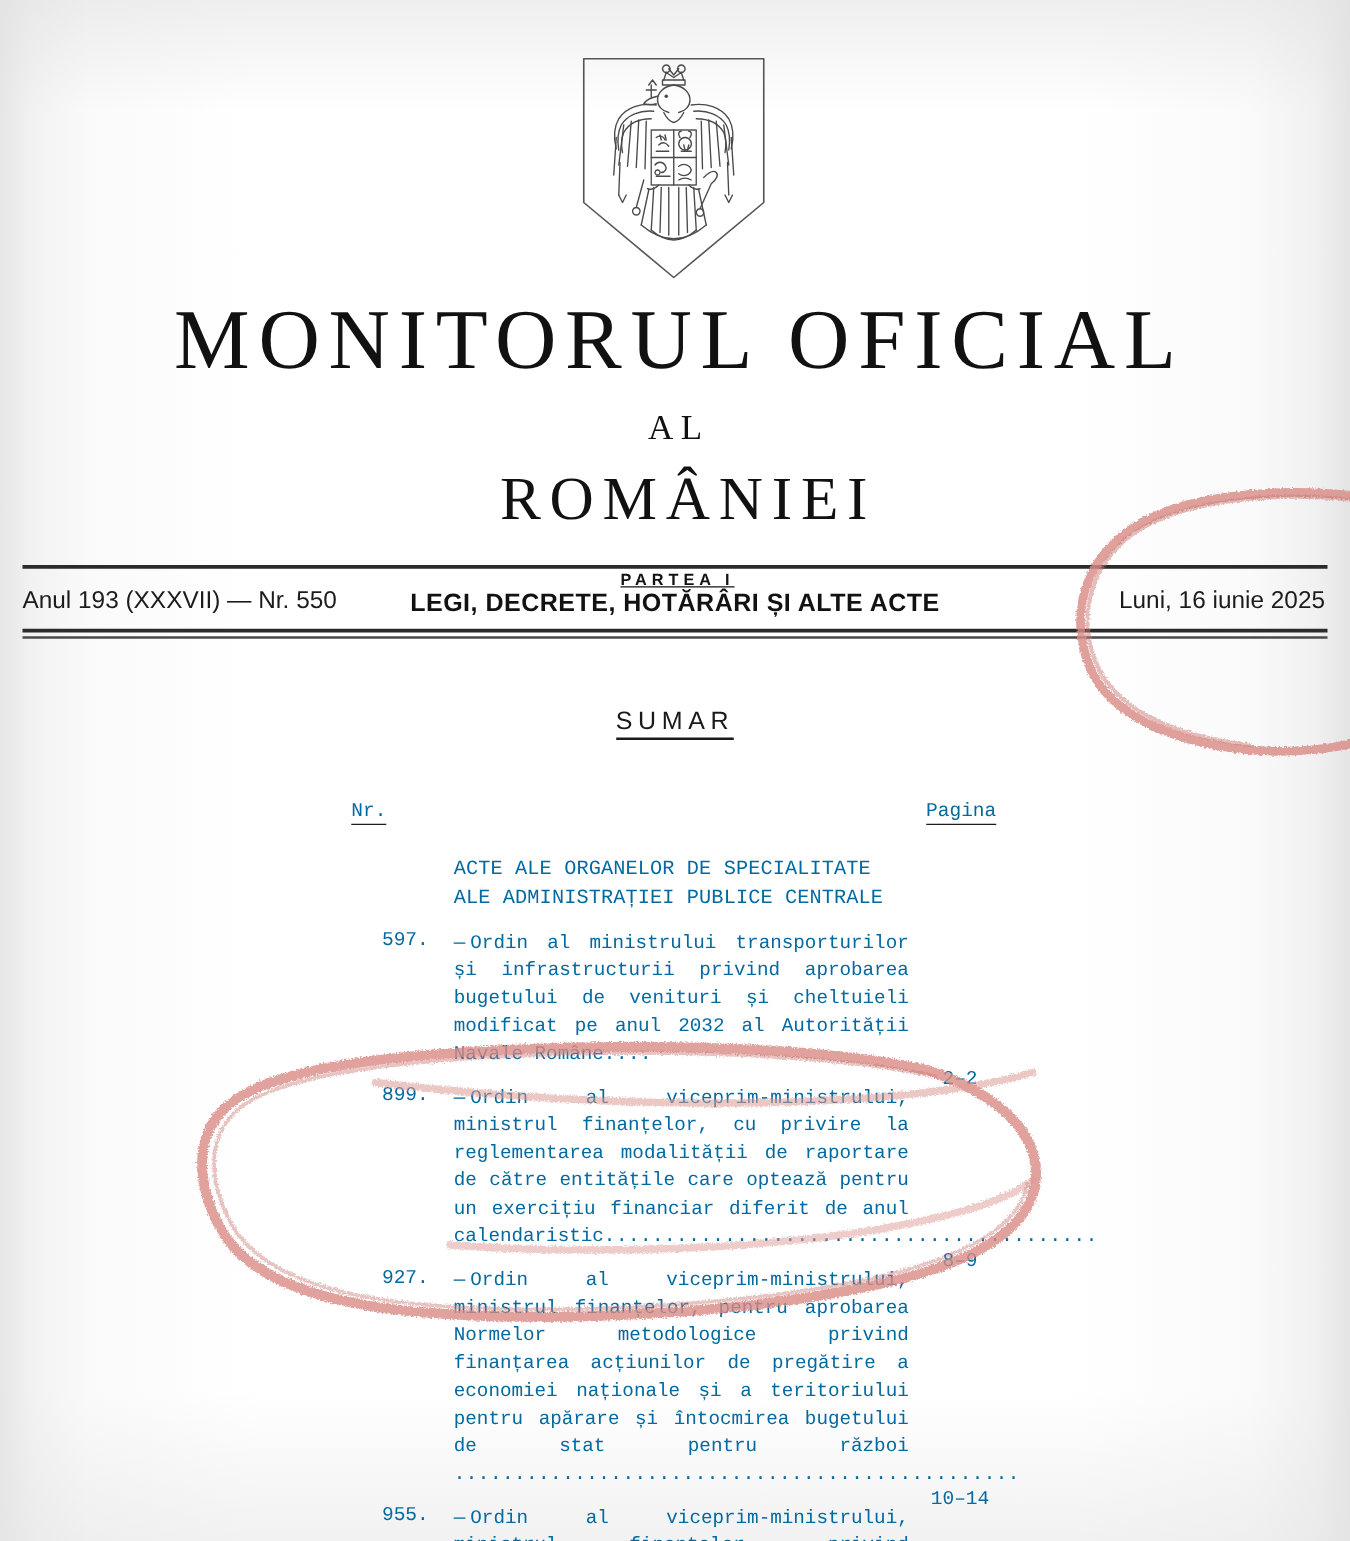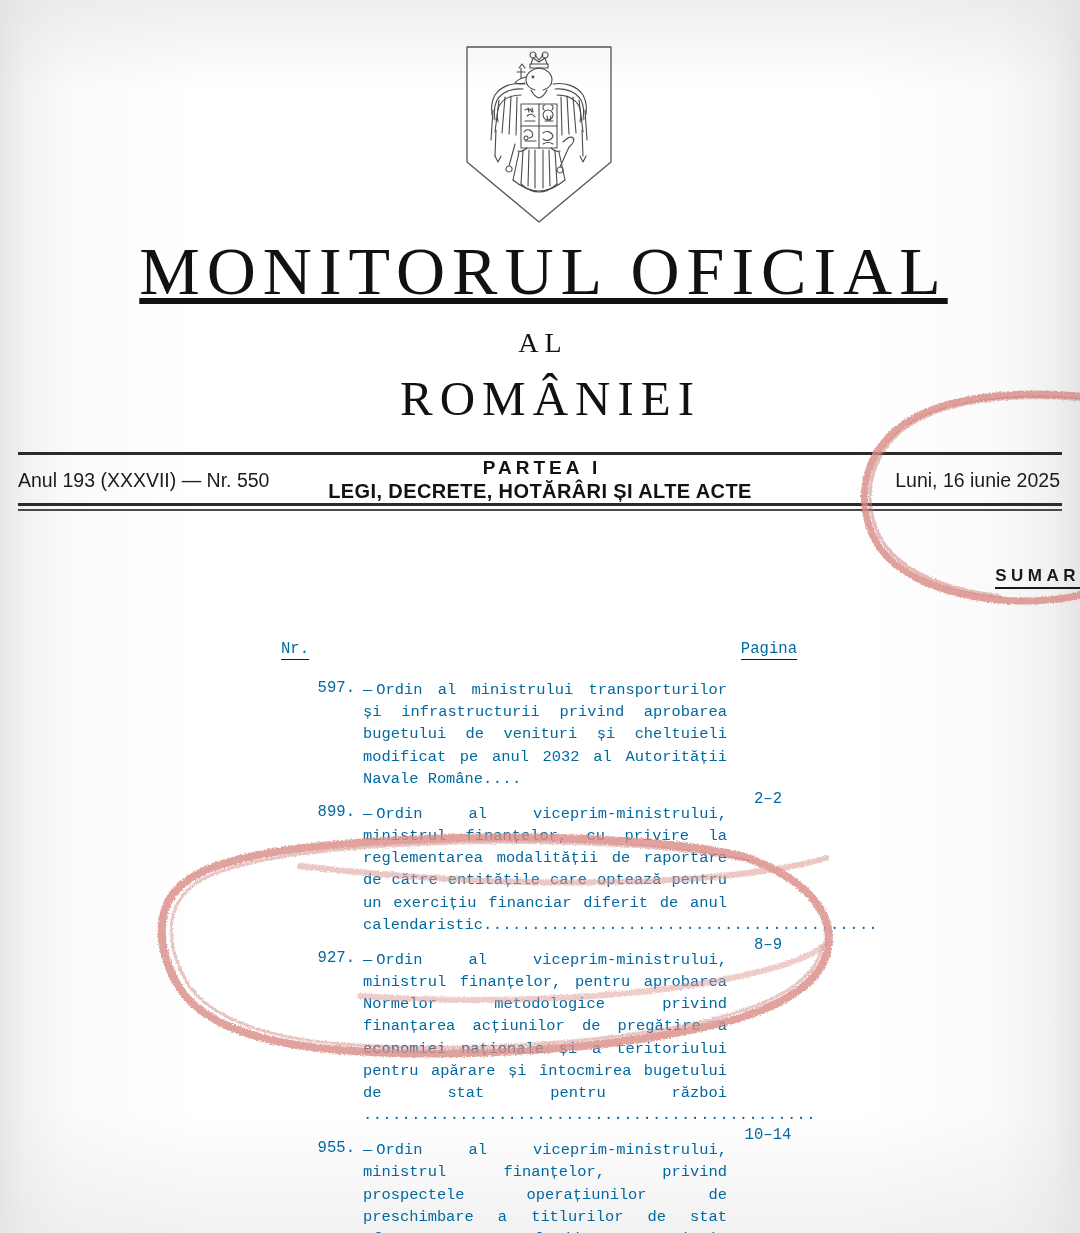--- a/index.html
+++ b/index.html
@@ -59,21 +59,20 @@
     text-align: center;
   }
   #title-main {
     font-family: "Liberation Serif", serif;
     font-size: 68px;
     line-height: 1;
     letter-spacing: 7px;
     color: #111;
     white-space: nowrap;
     padding-left: 7px;
-    text-decoration: underline;
   }
   #title-al {
     font-family: "Liberation Serif", serif;
     font-size: 28px;
     line-height: 1;
     letter-spacing: 6px;
     margin-top: 24px;
     padding-left: 6px;
     color: #111;
   }
@@ -132,43 +131,44 @@
     color: #1c1c1c;
     white-space: nowrap;
   }
   #banner-center {
     position: absolute;
     left: 0; right: 0;
     top: 0;
     text-align: center;
   }
   #partea {
-    font-size: 19px;
+    font-size: 13px;
     font-weight: bold;
     letter-spacing: 4px;
     line-height: 1.25;
     color: #121212;
     padding-left: 4px;
+    text-decoration: underline;
   }
   #banner-sub {
     font-size: 20px;
     font-weight: bold;
     letter-spacing: .4px;
     line-height: 1.15;
     color: #121212;
   }
 
   
   #sumar {
     position: absolute;
     left: 0; right: 0;
     top: 566px;
-    text-align: right;
-    font-size: 17px;
-    font-weight: bold;
+    text-align: center;
+    font-size: 20px;
+    font-weight: normal;
     letter-spacing: 4.5px;
     color: #1a1a1a;
   }
   #sumar span {
     border-bottom: 2px solid #1a1a1a;
     padding-bottom: 2px;
   }
 
   
   #toc {
@@ -206,21 +206,21 @@
   }
 
   .entry {
     position: relative;
     margin-top: 13px;
     padding-left: 82px;
     padding-right: 74px;
   }
   .entry .num {
     position: absolute;
-    left: 16px;
+    left: 4px;
     top: 0;
     width: 58px;
     text-align: right;
     font-size: 15.6px;
   }
   .entry .body {
     text-align: justify;
     line-height: 1.44;
     font-size: 15.4px;
     hyphens: none;
@@ -333,20 +333,24 @@
     <span>SUMAR</span>
   </div>
 
   <div id="toc">
 
     <div class="toc-head">
       <span class="nr">Nr.</span>
       <span class="pag">Pagina</span>
     </div>
 
+    <div class="section-title">
+      <div>ACTE ALE ORGANELOR DE SPECIALITATE</div>
+      <div>ALE ADMINISTRAȚIEI PUBLICE CENTRALE</div>
+    </div>
 
     <div class="entry">
       <span class="num">597.</span>
       <div class="body"><span class="lead">—</span><span>Ordin al ministrului transporturilor și infrastructurii privind aprobarea bugetului de venituri și cheltuieli modificat pe anul 2032 al Autorității Navale Române</span><span class="leader">....</span></div>
       <span class="pages">2–2</span>
     </div>
 
     <div class="entry">
       <span class="num">899.</span>
       <div class="body"><span class="lead">—</span><span>Ordin al viceprim-ministrului, ministrul finanțelor, cu privire la reglementarea modalității de raportare de către entitățile care optează pentru un exercițiu financiar diferit de anul calendaristic</span><span class="leader">.........................................</span></div>

